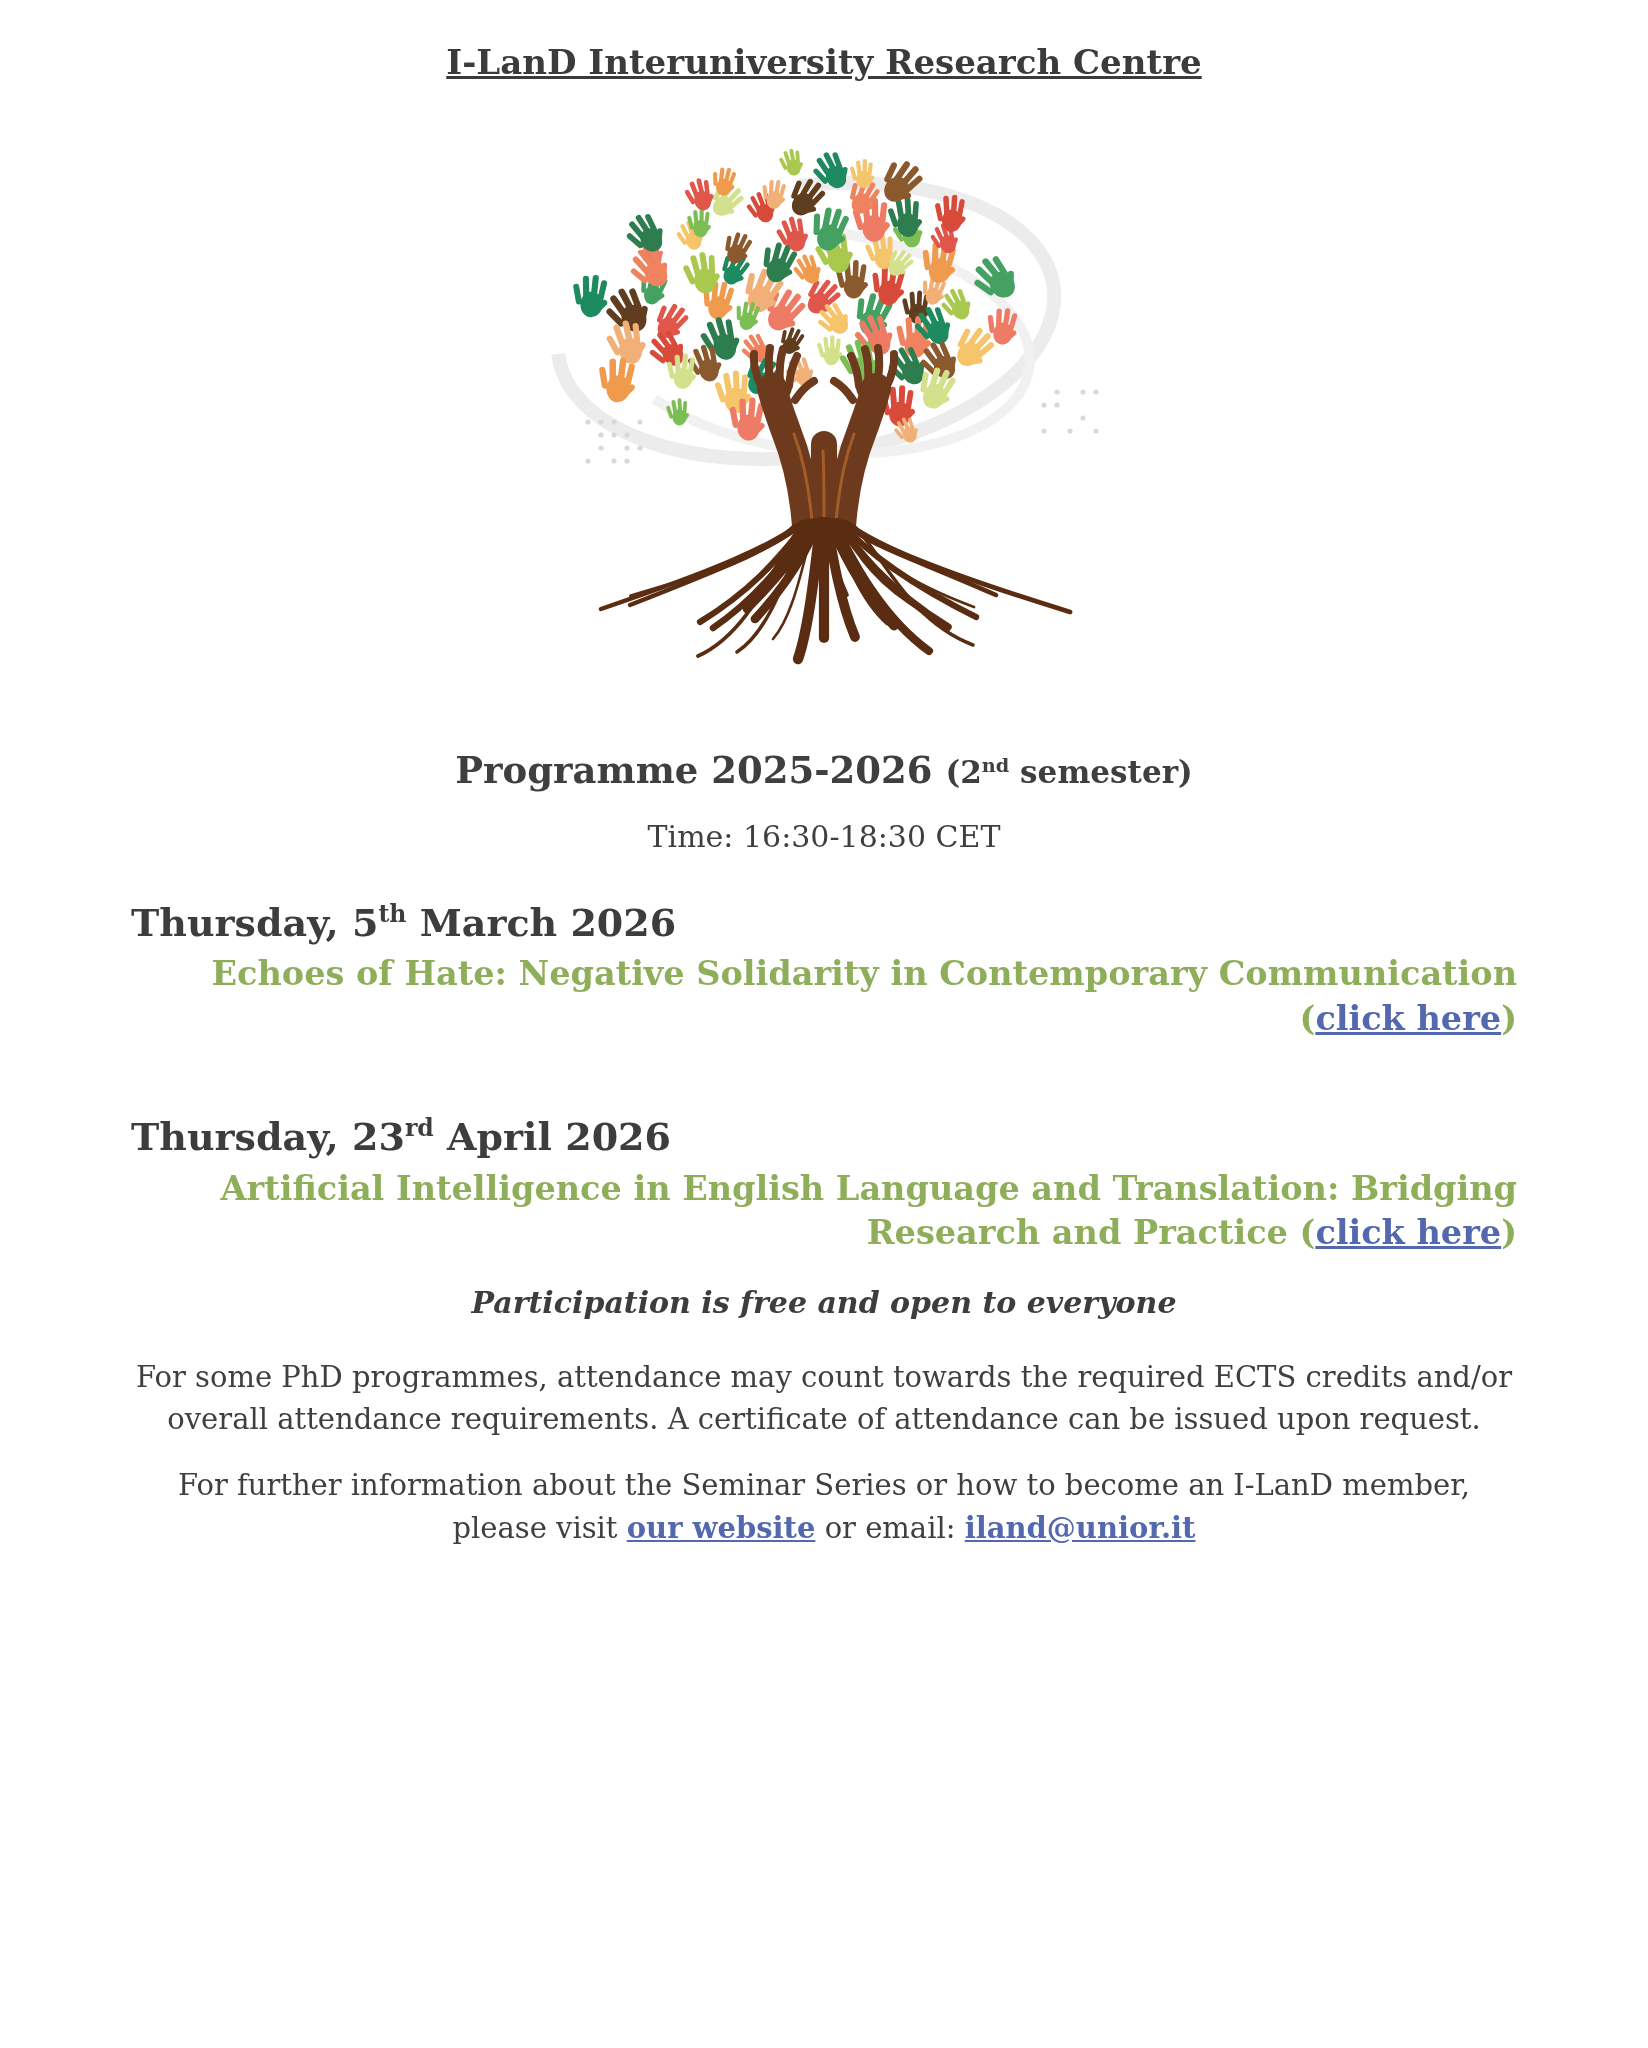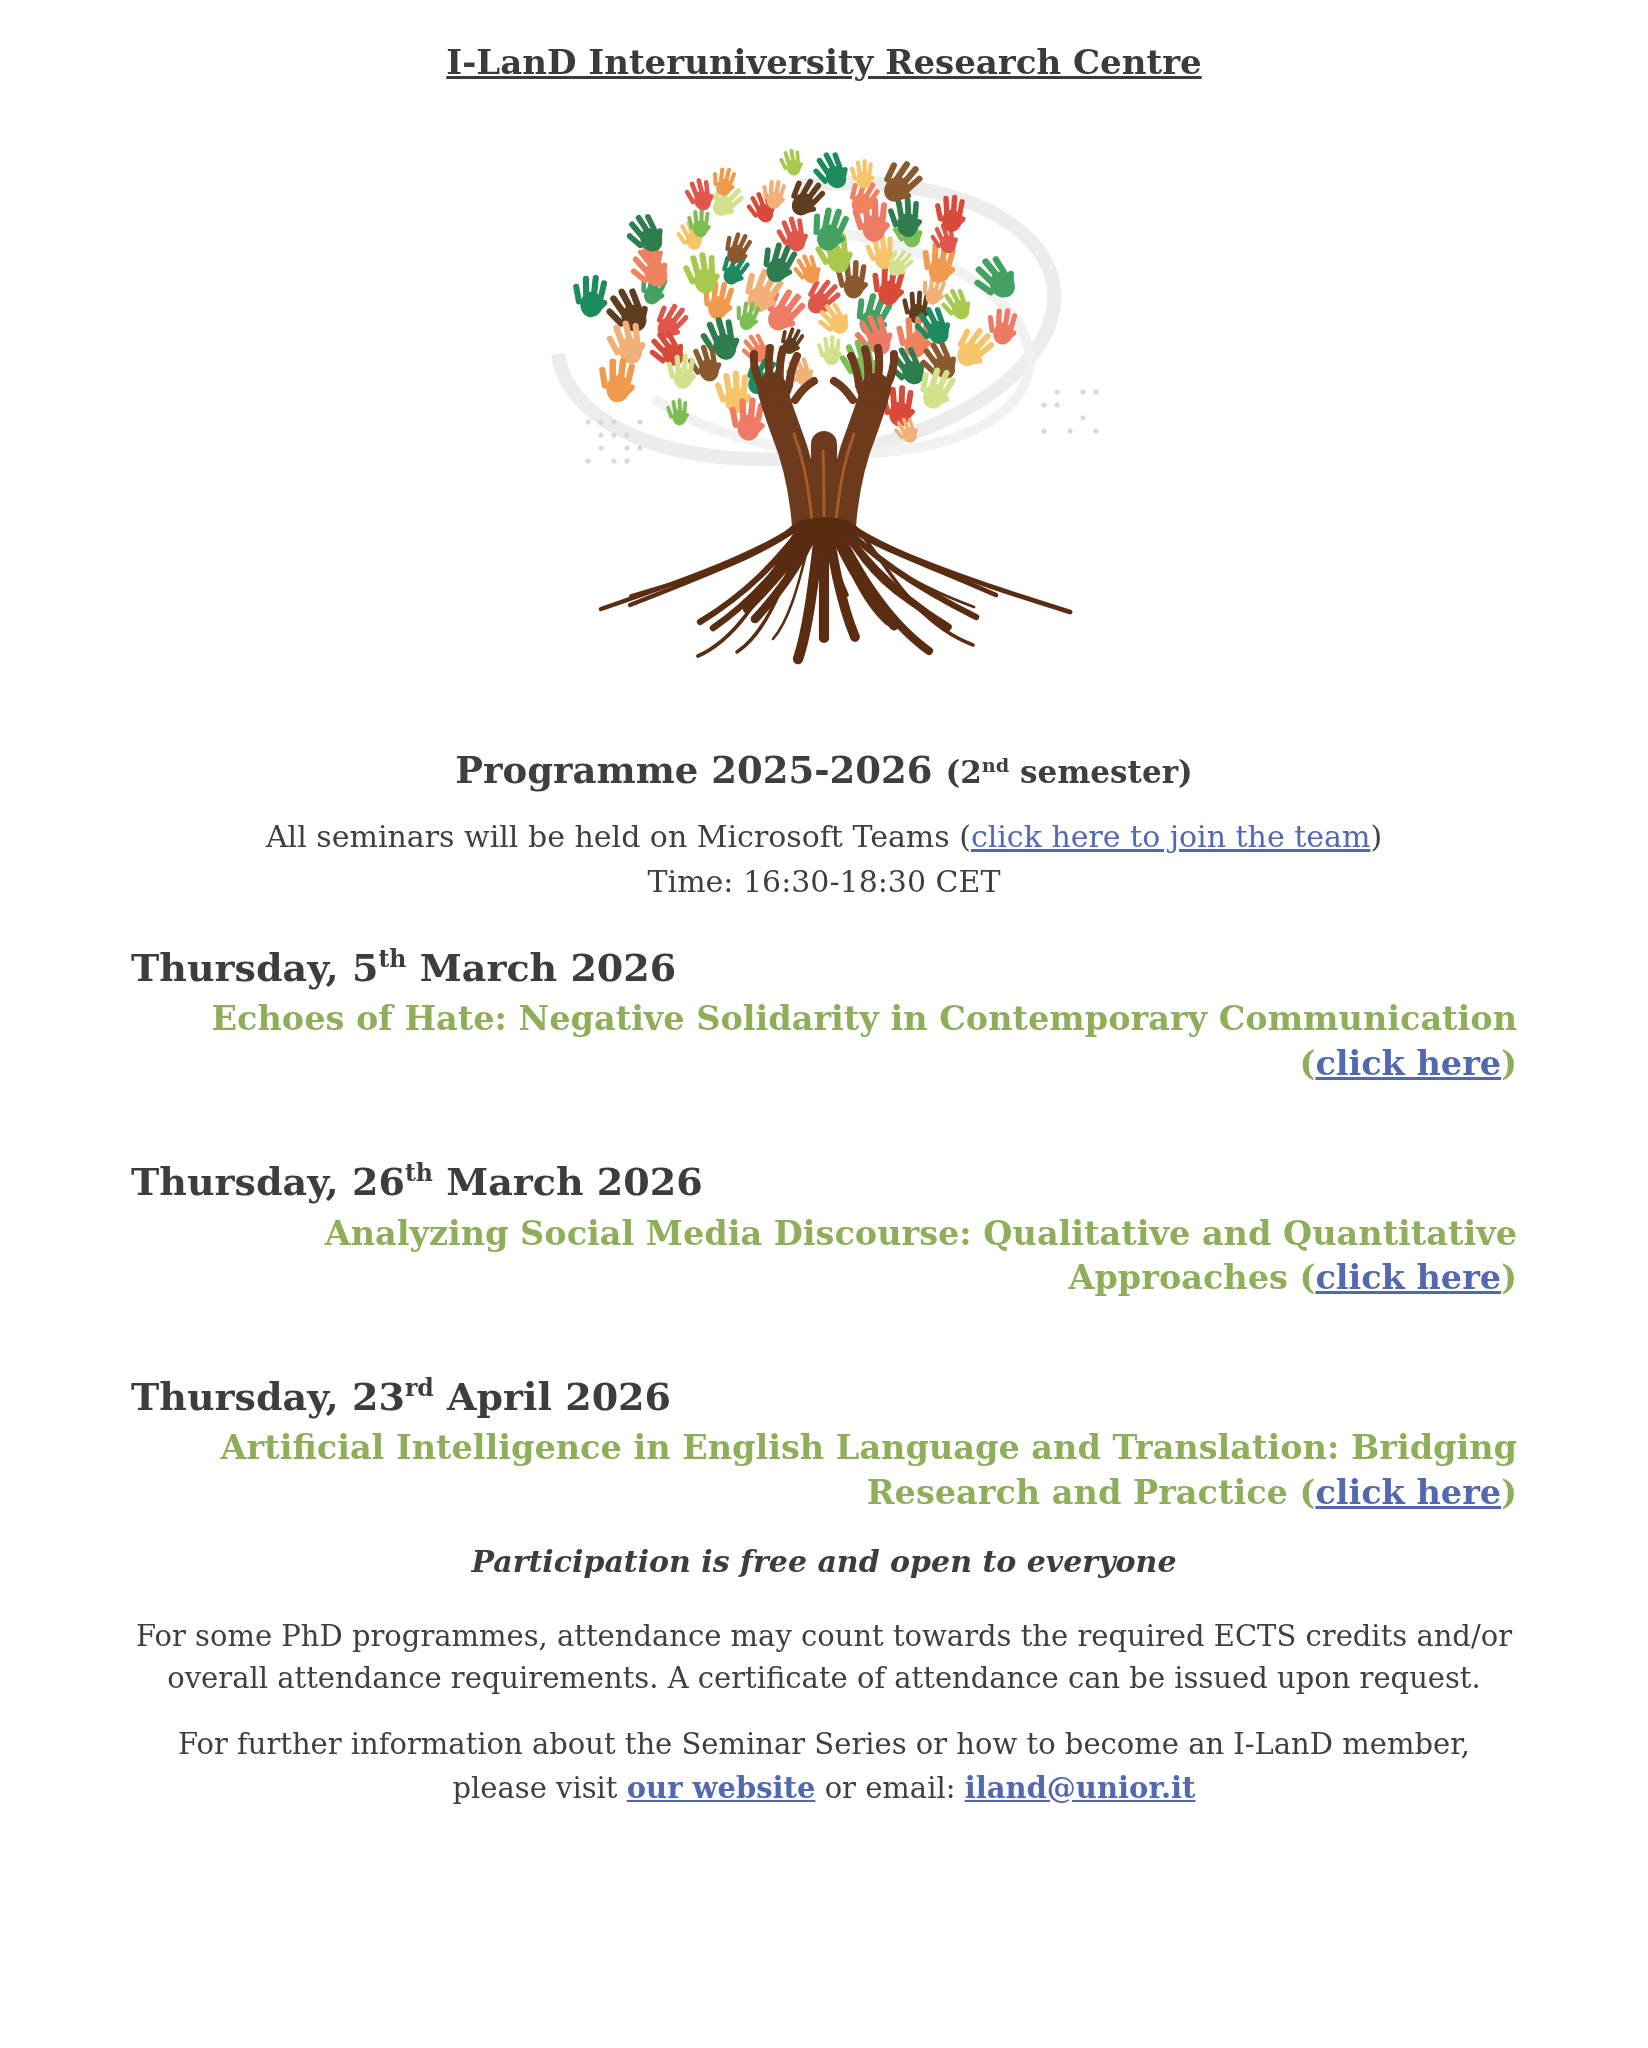--- a/index.html
+++ b/index.html
@@ -211,35 +211,30 @@
           <path d="M297,400 C313,430 335,461 380,486" stroke-width="2.8"></path>
           <path d="M303,400 C327,430 363,456 430,481" stroke-width="2.8"></path>
           <path d="M310,400 C340,430 364,494 429,519" stroke-width="3.5"></path>
         </g>
     </svg>
   </div>
 
   <div class="prog-heading"><span>Programme 2025-2026 </span><span class="small"><span>(2</span><sup>nd</sup><span> semester)</span></span></div>
 
   <div class="teams-line">
-    <div><span>All seminars will be held on Microsoft Teams (</span><a class="link">click here to join the team</a><span>)</span></div>
     <div><span>Time: </span><span class="bold">16:30-18:30</span><span> CET</span></div>
   </div>
 
   <div class="seminars">
 
     <div class="seminar">
       <div class="sem-date"><span>Thursday, 5</span><sup>th</sup><span> March 2026</span></div>
       <div class="sem-title"><span>Echoes of Hate: Negative Solidarity in Contemporary Communication (</span><a class="link">click here</a><span>)</span></div>
     </div>
 
-    <div class="seminar">
-      <div class="sem-date"><span>Thursday, 26</span><sup>th</sup><span> March 2026</span></div>
-      <div class="sem-title"><span>Analyzing Social Media Discourse: Qualitative and Quantitative Approaches (</span><a class="link">click here</a><span>)</span></div>
-    </div>
 
     <div class="seminar">
       <div class="sem-date"><span>Thursday, 23</span><sup>rd</sup><span> April 2026</span></div>
       <div class="sem-title"><span>Artificial Intelligence in English Language and Translation: Bridging Research and Practice (</span><a class="link">click here</a><span>)</span></div>
     </div>
 
 
   </div>
 
   <div class="participation">Participation is free and open to everyone</div>

